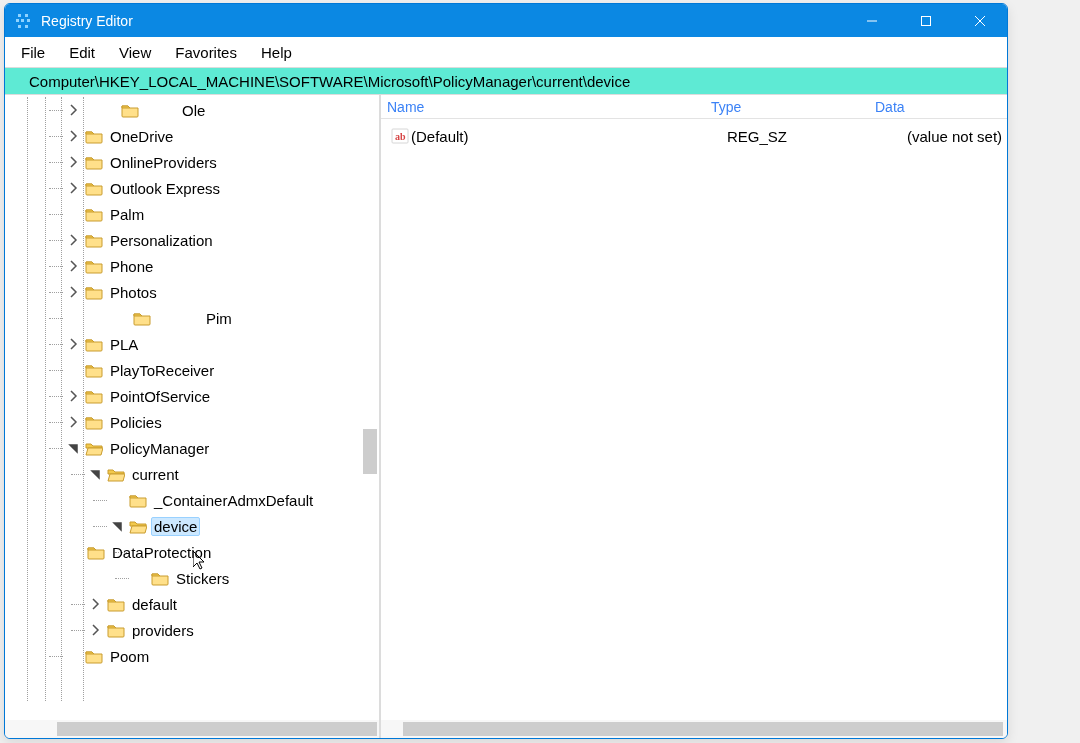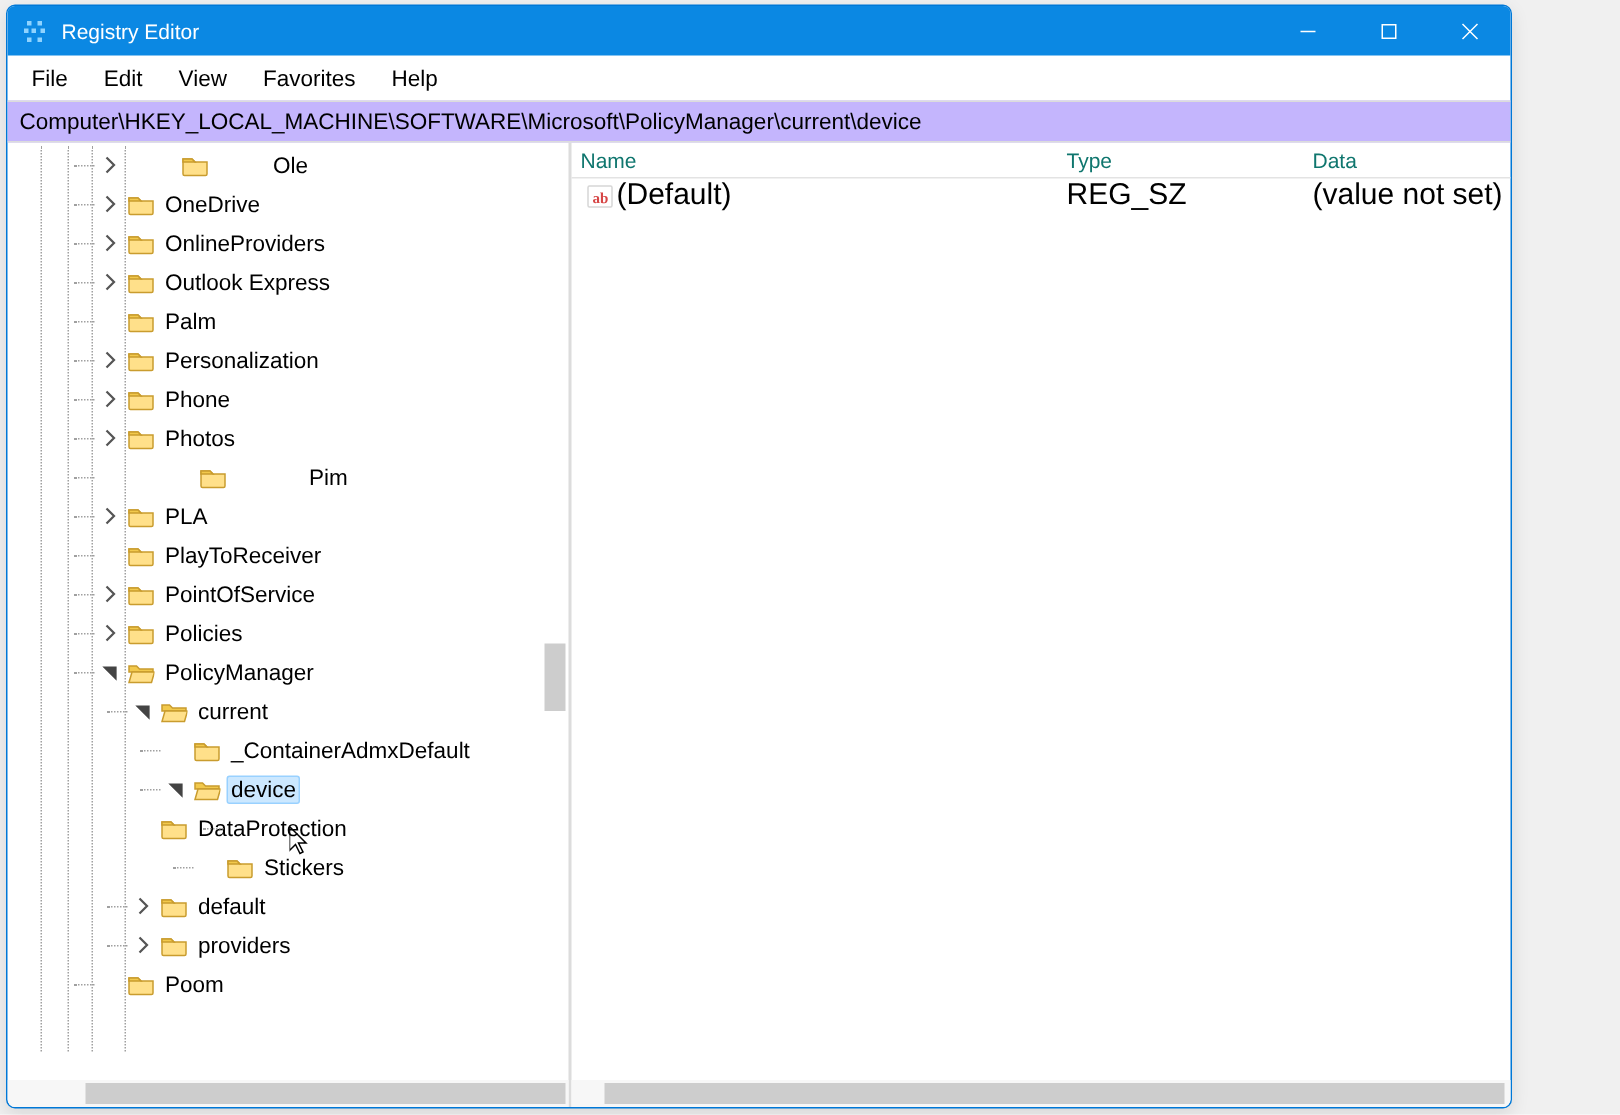--- a/index.html
+++ b/index.html
@@ -78,24 +78,24 @@
     .menubar .menu {
       padding: 4px 12px;
     }
     
     .addressbar {
       height: 28px;
       border-top: 1px solid #dcdcdc;
       border-bottom: 1px solid #dcdcdc;
       display: flex;
       align-items: center;
-      padding: 0 8px;
+      padding: 0 24px;
       font-size: 15px;
       color: #000;
-      background: #c4b5fd;
+      background: #5eead4;
     }
     
     .content {
       flex: 1;
       display: flex;
       min-height: 0;
     }
     .tree-panel {
       width: 410px;
       border-right: 2px solid #dcdcdc;
@@ -168,34 +168,35 @@
       border: 1px solid #99d1ff;
       padding: 0 2px;
     }
     
     .list-header {
       display: flex;
       height: 24px;
       border-bottom: 1px solid #e3e3e3;
       font-size: 14px;
       align-items: center;
-      color: #0f766e;
+      color: #3b82f6;
     }
     .list-header .col {
       padding: 0 6px;
       border-right: 1px solid rgba(0,0,0,0);
     }
     .list-rows {
       flex: 1;
     }
     .list-row {
       display: flex;
-      align-items: flex-start;
+      align-items: flex-end;
       height: 26px;
-      font-size: 20px;
+      font-size: 15px;
+      gap: 16px;
     }
     .list-row .cell {
       padding: 0 6px;
     }
     .string-icon {
       width: 18px;
       height: 18px;
       margin-left: 4px;
       margin-right: 2px;
       flex: none;
@@ -498,21 +499,21 @@
               </svg>
             </span>
             <span class="folder-icon"><svg width="18" height="16" viewBox="0 0 18 16">
                 <use href="#folder-open"></use>
               </svg></span>
             <span class="label">device</span>
           </div>
           <span class="cursor" style="left: 188px; top: 456px;"><svg width="14" height="20" viewBox="0 0 14 20">
               <use href="#cursor-arrow"></use>
             </svg></span>
-          <div class="tree-item" style="padding-left: 64px; margin-left: 20px;">
+          <div class="tree-item" style="padding-left: 64px;">
             <div class="hline" style="left: 110px; width: 14px; top: 13px;"></div>
             <span class="chev none"></span>
             <span class="folder-icon"><svg width="18" height="16" viewBox="0 0 18 16">
                 <use href="#folder-closed"></use>
               </svg></span>
             <span class="label">DataProtection</span>
           </div>
           <div class="tree-item" style="padding-left: 128px;">
             <div class="hline" style="left: 110px; width: 14px; top: 13px;"></div>
             <span class="chev none"></span>

